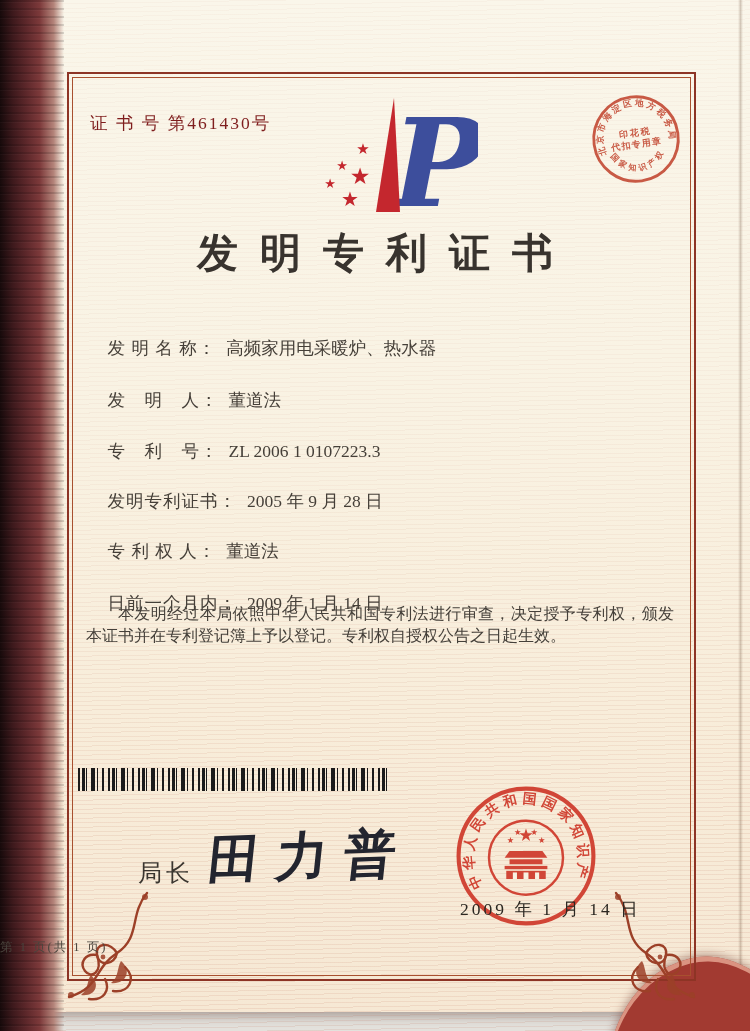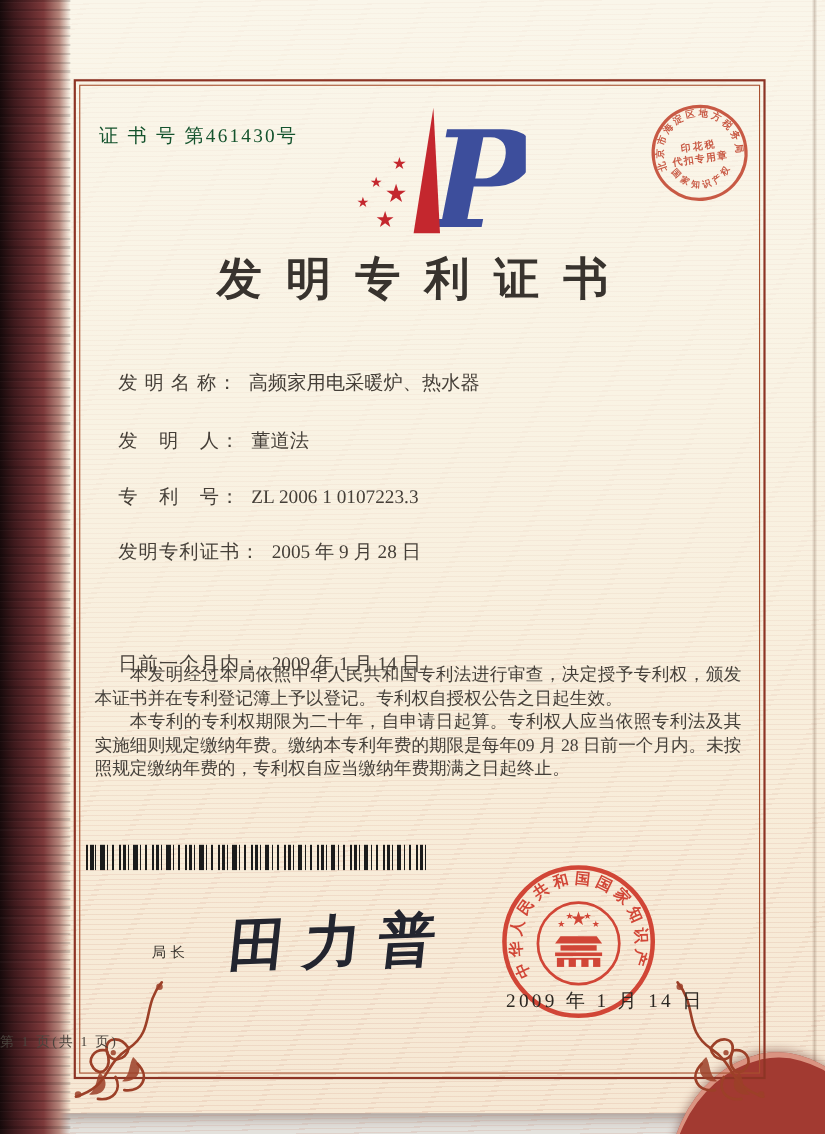--- a/index.html
+++ b/index.html
@@ -23,36 +23,36 @@
   .cover-corner{position:absolute;right:-52px;bottom:-78px;width:210px;height:150px;
     background:#a23a31;border-radius:55% 45% 0 0 / 95% 85% 0 0;transform:rotate(-14deg);
     box-shadow:inset 0 5px 0 rgba(233,170,150,.8),0 -3px 8px rgba(80,20,15,.35);}
   
   .frame{position:absolute;left:67px;top:72px;width:625px;height:905px;border:2px solid #8d3425;}
   .frame-inner{position:absolute;inset:3px;border:1px solid #a8502f;}
   .corner-flourish{position:absolute;width:100px;height:118px;color:#9c4028;}
   .corner-flourish.bl{left:-14px;bottom:-26px;}
   .corner-flourish.br{right:-14px;bottom:-26px;transform:scaleX(-1);}
   
-  .cert-no{position:absolute;left:90px;top:111px;font-size:17.5px;color:#14532d;letter-spacing:2px;}
+  .cert-no{position:absolute;left:90px;top:111px;font-size:17.5px;color:#7f1d1d;letter-spacing:2px;}
   .logo{position:absolute;left:306px;top:94px;width:172px;height:126px;}
   .doc-title{position:absolute;left:0;right:0;top:226px;text-align:center;font-size:41px;font-weight:bold;
     color:#38332e;letter-spacing:22px;text-indent:22px;}
   .tax-stamp{position:absolute;left:588px;top:91px;width:96px;height:96px;opacity:.88;transform:rotate(-8deg);}
   .field-row{position:absolute;left:90px;font-size:17.5px;color:#453f38;white-space:pre;}
   .field-row .lbl{letter-spacing:1px;margin-right:10px;}
   .body-text{position:absolute;left:86px;top:603px;width:588px;font-size:16px;line-height:21.5px;
     color:#45403a;text-align:justify;}
   .body-text p{margin:0;text-indent:2em;}
   .barcode{position:absolute;left:78px;top:768px;width:312px;height:23px;
     background:repeating-linear-gradient(90deg,
       #1b1b1b 0 2px,transparent 2px 4px,#1b1b1b 4px 7px,transparent 7px 8px,
       #1b1b1b 8px 9px,transparent 9px 13px,#1b1b1b 13px 17px,transparent 17px 19px,
       #1b1b1b 19px 20px,transparent 20px 24px,#1b1b1b 24px 26px,transparent 26px 30px);}
-  .director{position:absolute;left:138px;top:857px;font-size:13px;color:#3a352f;letter-spacing:4px;}
+  .director{position:absolute;left:138px;top:857px;font-size:24px;color:#3a352f;letter-spacing:4px;}
   .signature{position:absolute;left:208px;top:822px;font-size:52px;font-weight:bold;color:#23252f;
     letter-spacing:16px;transform:rotate(-2deg) skewX(-8deg);font-family:"DejaVu Serif","Liberation Serif",serif;}
   .big-seal{position:absolute;left:452px;top:782px;width:148px;height:148px;opacity:.93;}
   .seal-date{position:absolute;left:460px;top:897px;font-size:17.5px;color:#2c2822;letter-spacing:3px;z-index:5;}
   .footer{position:absolute;left:0;right:60px;top:939px;text-align:left;font-size:12.5px;color:#4a443d;letter-spacing:2px;}
 </style>
 </head>
 <body>
 
 <div class="scan">
@@ -136,27 +136,29 @@
   </div>
   <div class="field-row" style="top:367px">
     <span class="lbl">发　明　人：</span><span>董道法</span>
   </div>
   <div class="field-row" style="top:418px">
     <span class="lbl">专　利　号：</span><span>ZL 2006 1 0107223.3</span>
   </div>
   <div class="field-row" style="top:468px">
     <span class="lbl">发明专利证书：</span><span>2005 年 9 月 28 日</span>
   </div>
+  <div class="field-row" style="top:518px">
+    <span class="lbl">专 利 权 人：</span><span>董道法</span>
+  </div>
   <div class="field-row" style="top:570px">
     <span class="lbl">日前一个月内：</span><span>2009 年 1 月 14 日</span>
   </div>
 
   <div class="body-text">
     <p>本发明经过本局依照中华人民共和国专利法进行审查，决定授予专利权，颁发本证书并在专利登记簿上予以登记。专利权自授权公告之日起生效。</p>
-    <p>本专利的专利权期限为二十年，自申请日起算。专利权人应当依照专利法及其实施细则规定缴纳年费。缴纳本专利年费的期限是每年09 月 28 日前一个月内。未按照规定缴纳年费的，专利权自应当缴纳年费期满之日起终止。</p>
   </div>
 
   <div class="barcode"></div>
 
   <div class="director">局长</div>
   <div class="signature">田力普</div>
 
   <svg class="big-seal" viewBox="0 0 180 180">
     <defs>
       <path id="sealRing" d="M 37.6,126.7 A 64,64 0 1 1 142.4,126.7"></path>

